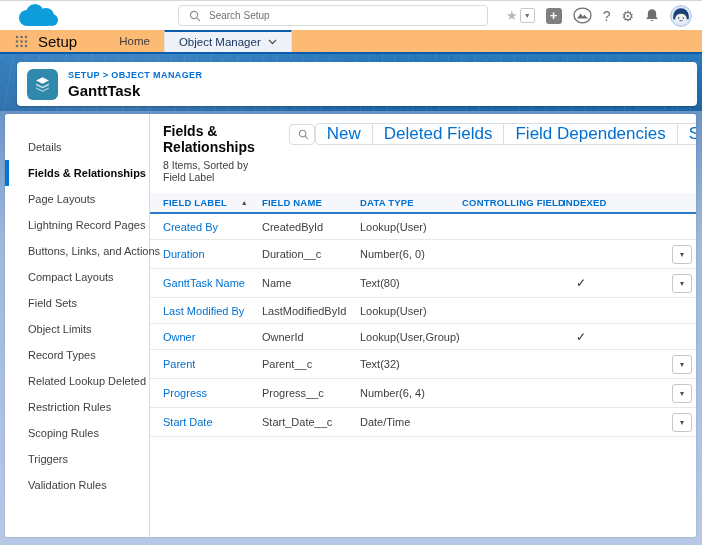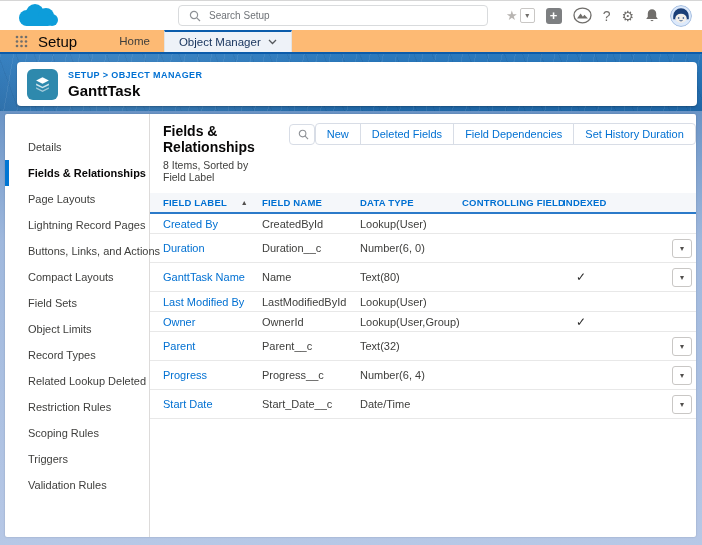--- a/index.html
+++ b/index.html
@@ -69,34 +69,34 @@
   .mh-title { font-size:14px; font-weight:bold; color:#080707; }
   .mh-sub { font-size:10.5px; color:#3e3e3c; margin-top:4px; }
   .quickfind { margin-left:34px; margin-top:1px; width:113px; height:21px; border:1px solid #d8dde6;
     border-radius:4px; display:flex; align-items:center; background:#fff; }
   .quickfind svg { margin:0 5px 0 8px; flex:none; }
   .quickfind input { border:0; outline:0; width:100%; font-size:11px; color:#444;
     font-family:"Liberation Sans",sans-serif; background:transparent; }
   .quickfind input::placeholder { color:#6f7378; }
   .btn-group { margin-left:auto; display:flex; }
   .sbtn { height:22px; padding:0 11px; background:#fff; border:1px solid #d8dde6; color:#0070d2;
-    font-size:11px; font-family:"Liberation Sans",sans-serif; cursor:pointer; margin-left:-1px; white-space:nowrap; }
+    font-size:17px; font-family:"Liberation Sans",sans-serif; cursor:pointer; margin-left:-1px; white-space:nowrap; }
   .sbtn:first-child { border-radius:4px 0 0 4px; margin-left:0; }
   .sbtn:last-child { border-radius:0 4px 4px 0; }
 
   
   .table { margin-top:10px; }
   .trow { display:grid; grid-template-columns:99px 98px 102px 101px 62px 1fr;
     padding-left:13px; padding-right:4px; align-items:center; }
   .thead { height:21px; background:#f5f7fa; border-bottom:2px solid #2b7ac9; }
   .th { font-size:9.5px; font-weight:bold; color:#0070d2; letter-spacing:.2px; white-space:nowrap; cursor:pointer; }
   .th-sorted { display:flex; align-items:center; justify-content:space-between; padding-right:14px; }
   .sort-arrow { font-size:7px; color:#514f4d; }
   .drow { border-bottom:1px solid #e8e8e8; font-size:11px; }
-  .drow.tall { height:29px; } .drow.short { height:20px; }
+  .drow.tall { height:29px; } .drow.short { height:26px; }
   .cell-label { color:#0070d2; cursor:pointer; white-space:nowrap; }
   .cell-plain { color:#3e3e3c; white-space:nowrap; }
   .cell-check { color:#2e2e2e; padding-left:13px; font-size:12px; }
   .cell-menu { justify-self:end; }
   .row-menu-btn { width:20px; height:19px; border:1px solid #c9c7c5; border-radius:3px; background:#fff;
     color:#514f4d; font-size:8px; display:flex; align-items:center; justify-content:center; cursor:pointer; }
 </style>
 </head>
 <body>
 

